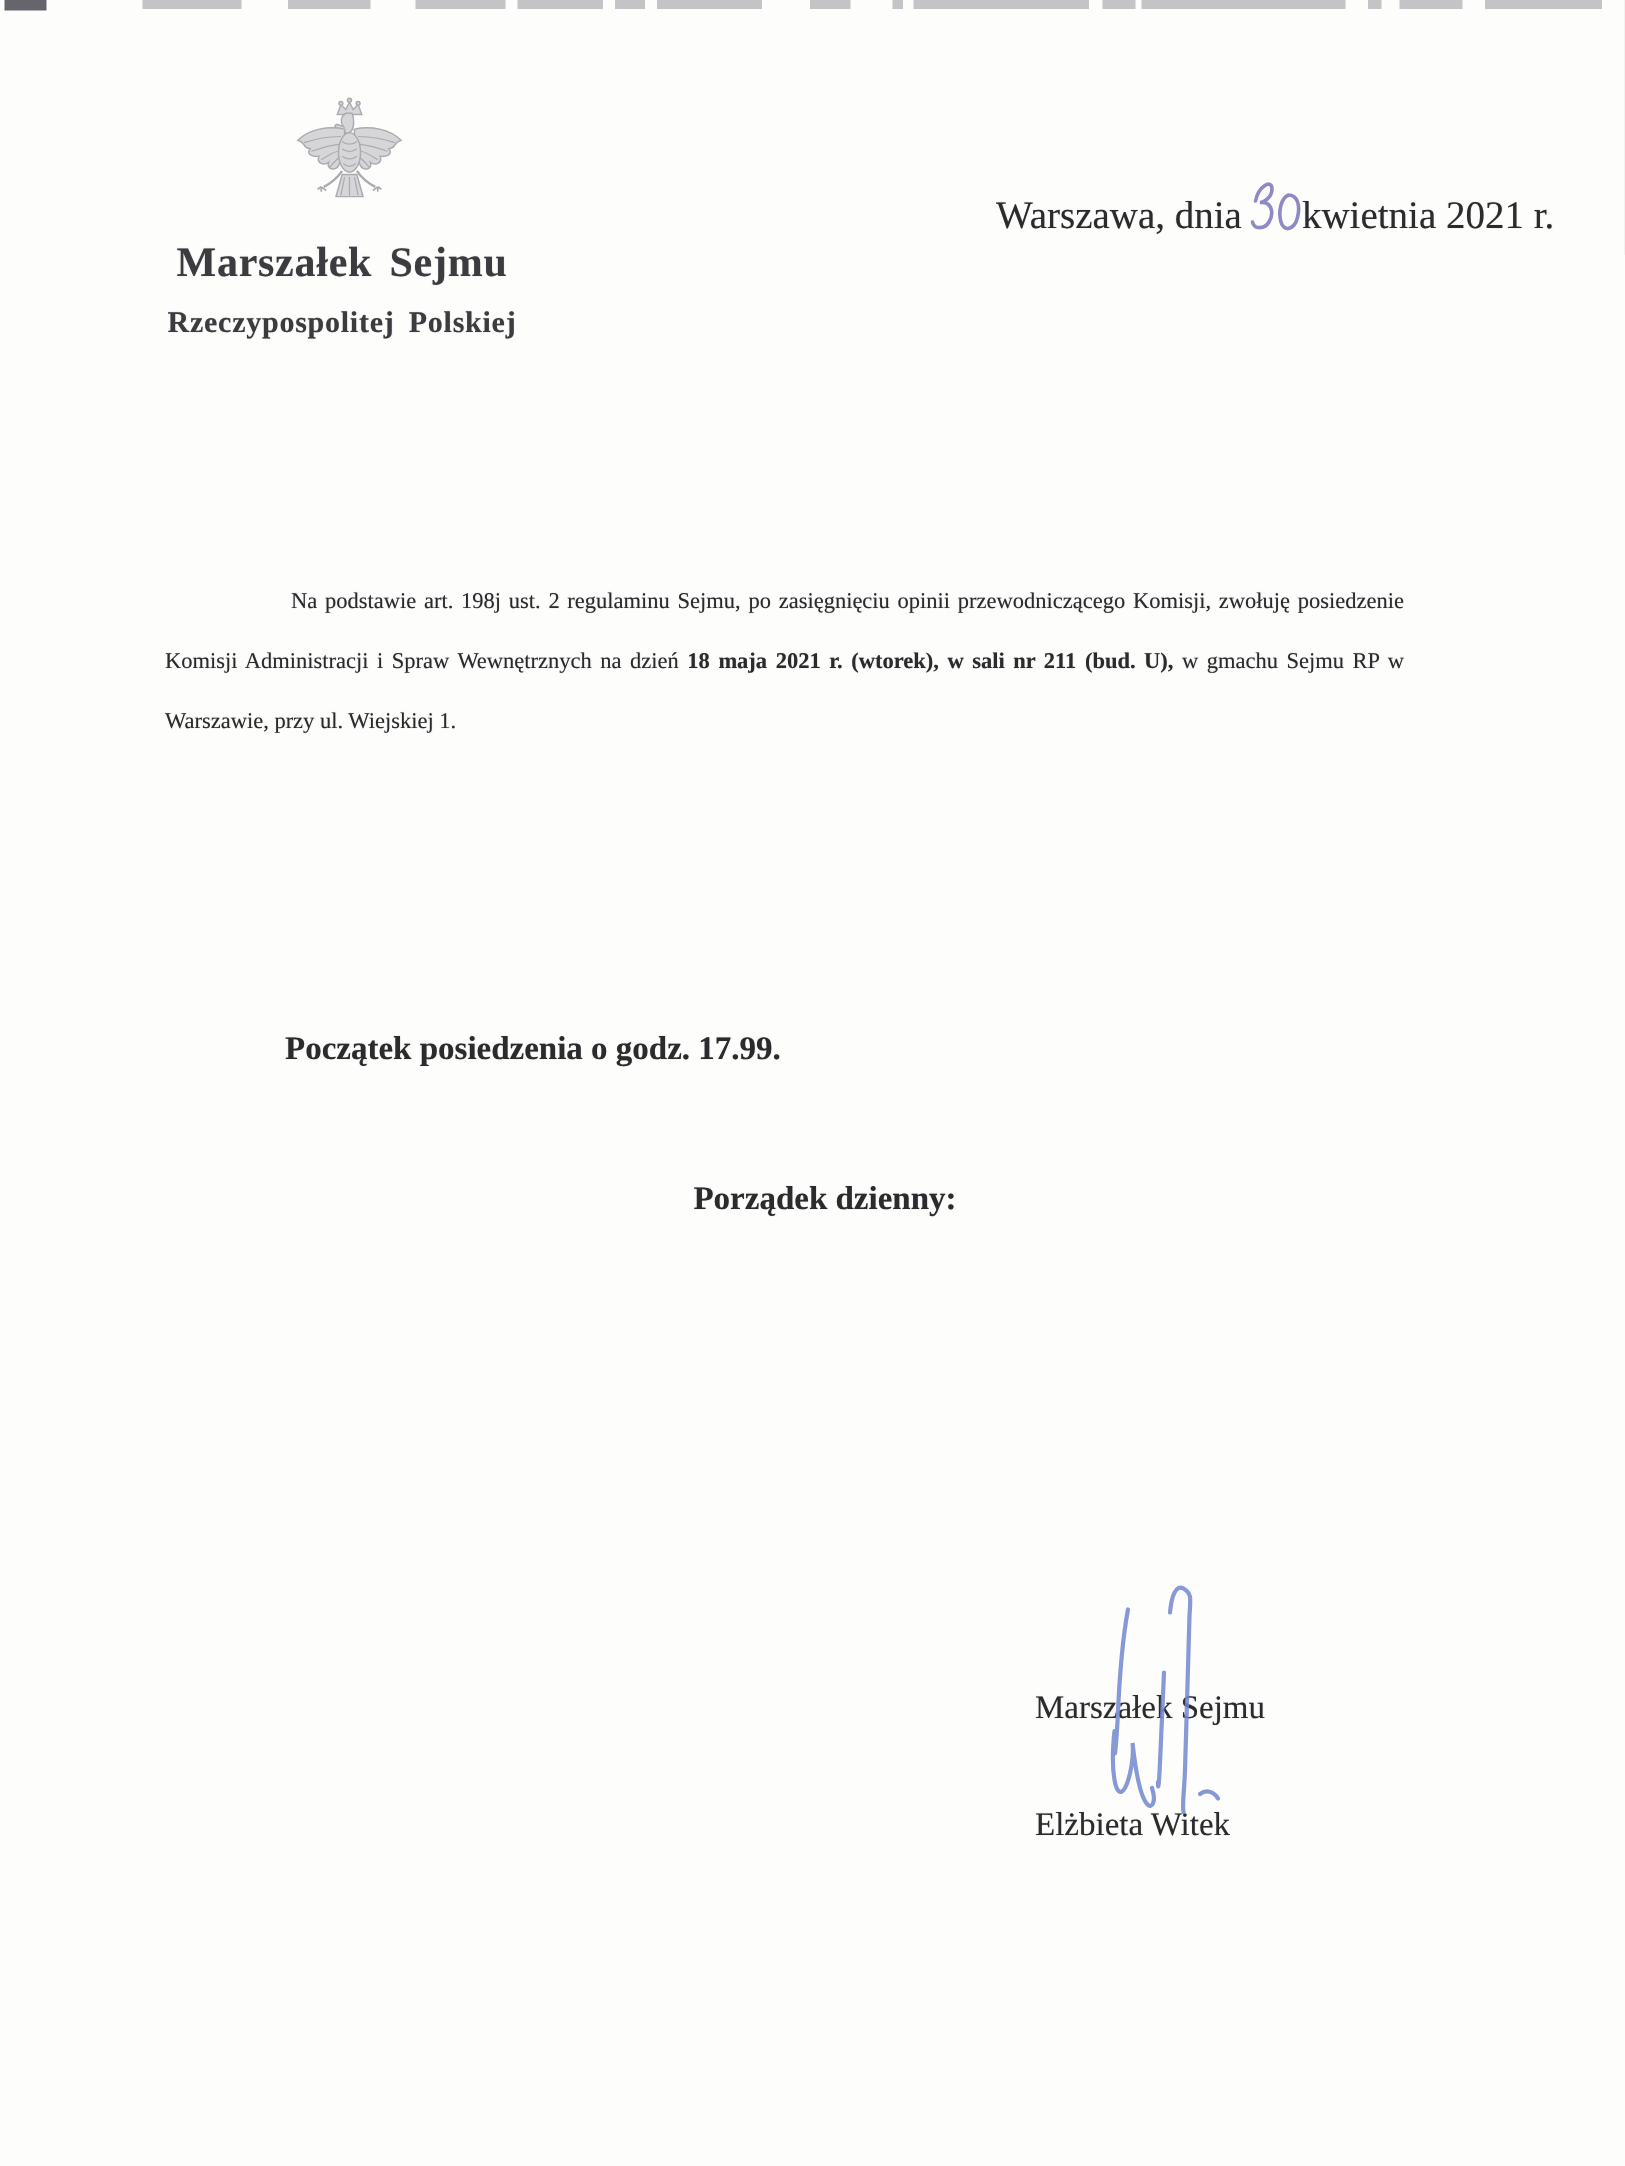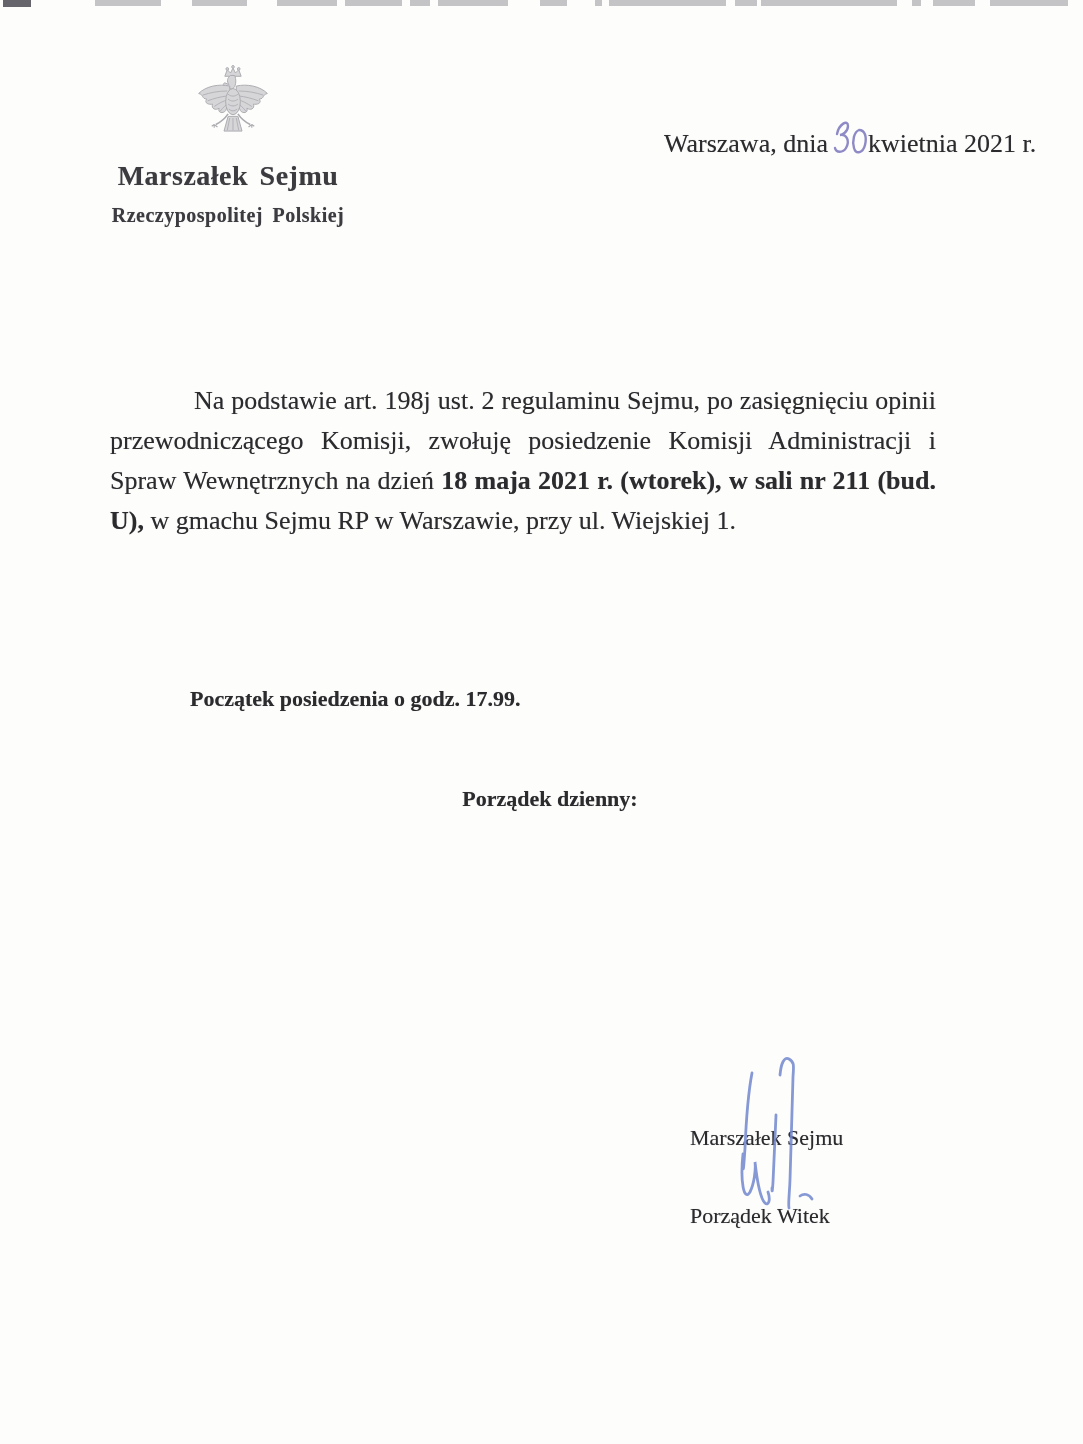--- a/index.html
+++ b/index.html
@@ -28,21 +28,21 @@
   
   .dateline { position:absolute; left:664px; top:117px; font-size:26px; white-space:nowrap; }
   .hand-day {
     display:inline-block; width:42px; height:48px;
     vertical-align:-13px; margin:0 -4px 0 2px;
   }
 
   
   .para {
     position:absolute; left:110px; width:826px;
-    font-size:26px; line-height:40px;
+    font-size:15px; line-height:40px;
     text-align:justify; margin:0;
   }
   .indent { text-indent:84px; }
   .bold { font-weight:bold; }
   .p1 { top:381px; }
   .p2 { top:549px; }
   .start-line { position:absolute; left:190px; top:686px; font-size:22px; font-weight:bold; margin:0; }
   .agenda-head { position:absolute; left:0; top:786px; width:1100px; text-align:center; font-size:22px; font-weight:bold; margin:0; }
   .agenda { top:862px; line-height:43px; }
 
@@ -121,21 +121,21 @@
   <p class="para indent p1 softink"><span>Na podstawie art. 198j ust. 2 regulaminu Sejmu, po zasięgnięciu opinii przewodniczącego Komisji, zwołuję posiedzenie Komisji Administracji i Spraw Wewnętrznych na dzień </span><span class="bold">18 maja 2021 r. (wtorek), w sali nr 211 (bud. U),</span><span> w gmachu Sejmu RP w Warszawie, przy ul. Wiejskiej 1.</span></p>
 
 
   <p class="start-line softink">Początek posiedzenia o godz. 17.99.</p>
 
   <p class="agenda-head softink">Porządek dzienny:</p>
 
 
   <div class="sig-block softink">
     <div>Marszałek Sejmu</div>
-    <div class="sig-name">Porządek Witek</div>
+    <div class="sig-name">Elżbieta Witek</div>
   </div>
 
   <svg class="sig-ink" viewBox="0 0 95 170" aria-hidden="true">
     <g fill="none" stroke="#7288cf" stroke-width="2.8" stroke-linecap="round" opacity="0.85">
       <path d="M24,21 C20,42 18,72 17,96 C16,112 15,124 15,112"></path>
       <path d="M15,102 C12,130 16,150 22,140 C26,132 28,118 27,110 C29,128 32,146 37,151 C40,154 43,149 40,140"></path>
       <path d="M52,23 C53,12 56,4 61,7 C66,10 66,12 65,25 C64,55 63,100 62,128 C61.5,142 60,152 61,156"></path>
       <path d="M48,63 C47,85 46,110 45,130 C44.5,138 44,142 44,136"></path>
       <path d="M72,144 C76,141 81,142 84,147"></path>
     </g>

